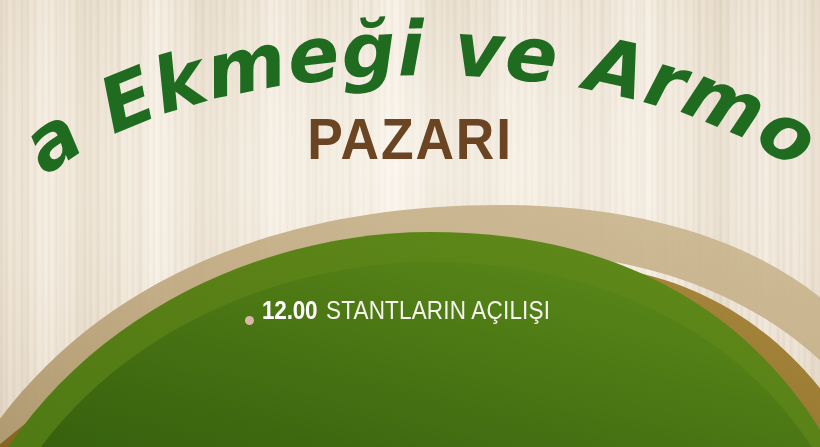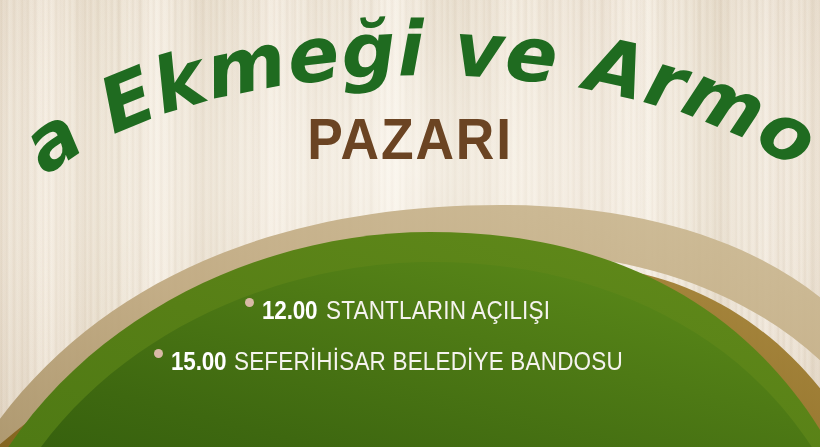--- a/index.html
+++ b/index.html
@@ -123,21 +123,21 @@
   
   .schedule {
     position: absolute;
     left: 0;
     top: 296px;
     width: 820px;
     z-index: 5;
   }
   .sched-row {
     display: flex;
-    align-items: flex-start;
+    align-items: flex-end;
     justify-content: center;
     margin-bottom: 22px;
     white-space: nowrap;
   }
   .bullet {
     width: 9px;
     height: 9px;
     border-radius: 50%;
     background: #d9b9a6;
     margin-right: 8px;
@@ -257,22 +257,17 @@
   </div>
 
   <div class="schedule">
 
     <div class="sched-row">
       <span class="bullet"></span>
       <span class="sched-time">12.00</span>
       <span class="sched-label">STANTLARIN AÇILIŞI</span>
     </div>
 
-    <div class="sched-row">
-      <span class="bullet"></span>
-      <span class="sched-time">15.00</span>
-      <span class="sched-label">SEFERİHİSAR BELEDİYE BANDOSU</span>
-    </div>
 
 
   </div>
 
 </div>
 
 </body></html>

